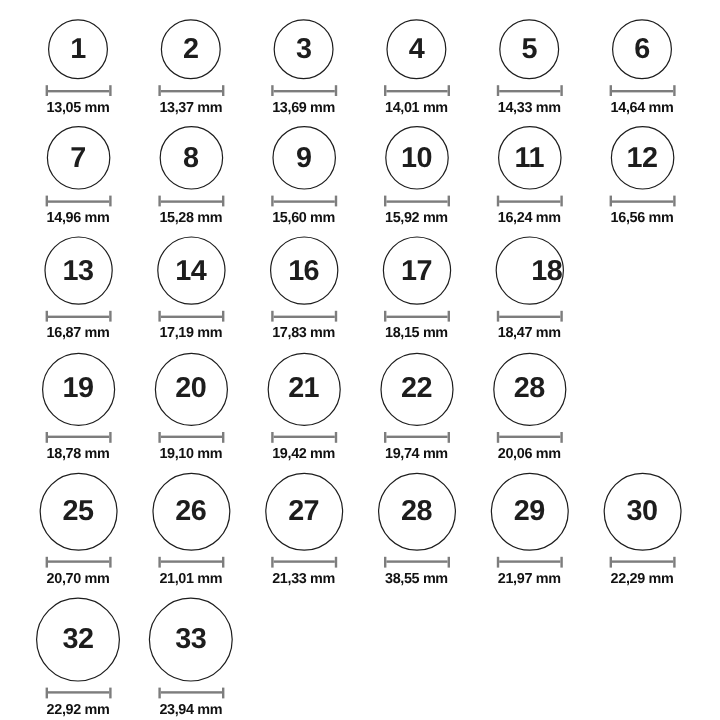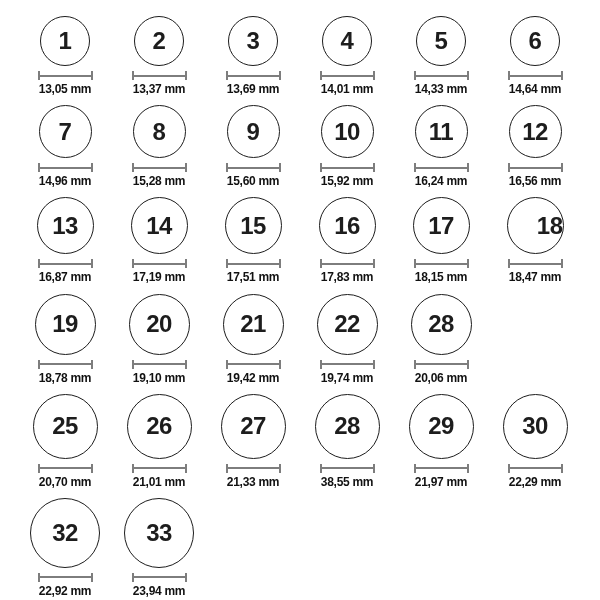--- a/index.html
+++ b/index.html
@@ -200,29 +200,20 @@
         <div class="circle" style="width: 57px; height: 57px;">
           <span class="num">14</span>
         </div>
         <div class="measure">
           <span class="bar"></span>
         </div>
         <div class="dia-label">17,19 mm</div>
       </div>
       <div class="cell">
         <div class="circle" style="width: 57px; height: 57px;">
-          <span class="num">15</span>
-        </div>
-        <div class="measure">
-          <span class="bar"></span>
-        </div>
-        <div class="dia-label">17,51 mm</div>
-      </div>
-      <div class="cell">
-        <div class="circle" style="width: 57px; height: 57px;">
           <span class="num">16</span>
         </div>
         <div class="measure">
           <span class="bar"></span>
         </div>
         <div class="dia-label">17,83 mm</div>
       </div>
       <div class="cell">
         <div class="circle" style="width: 57px; height: 57px;">
           <span class="num">17</span>

